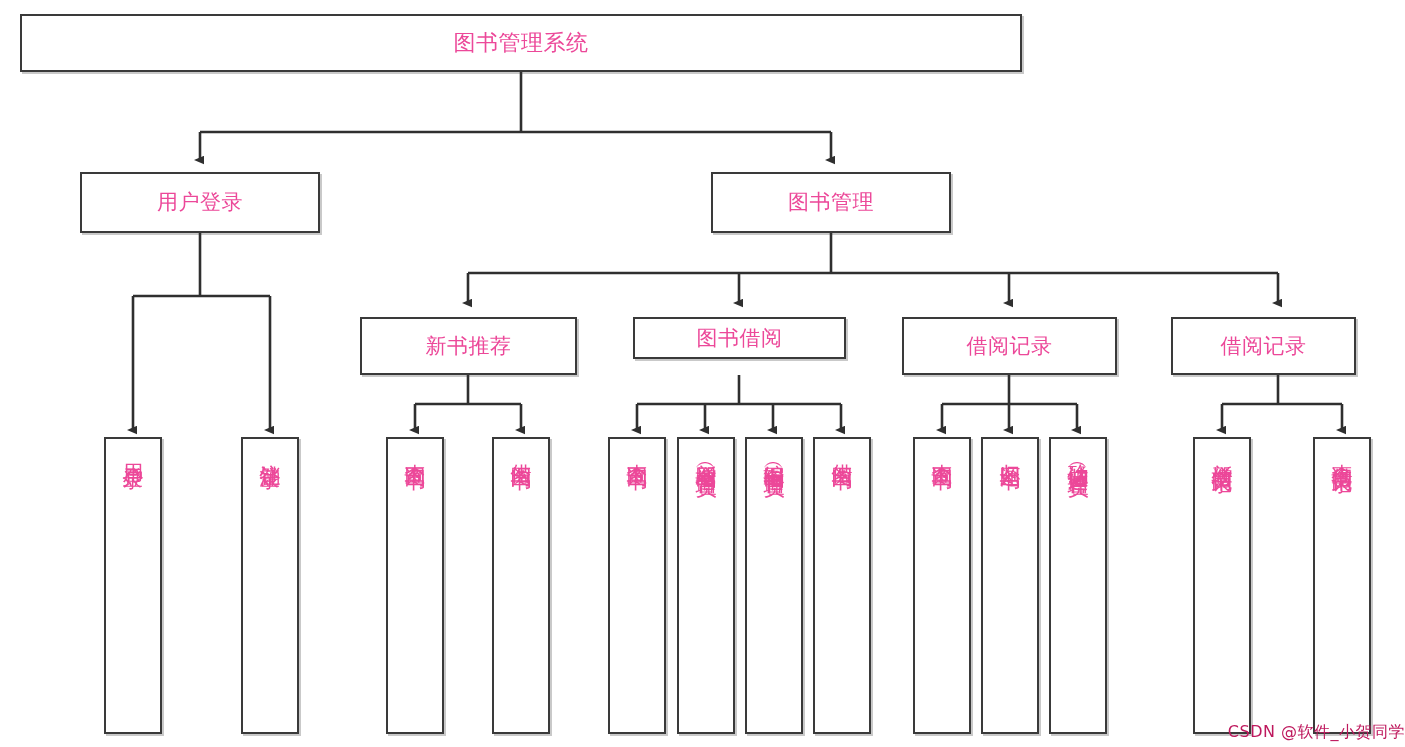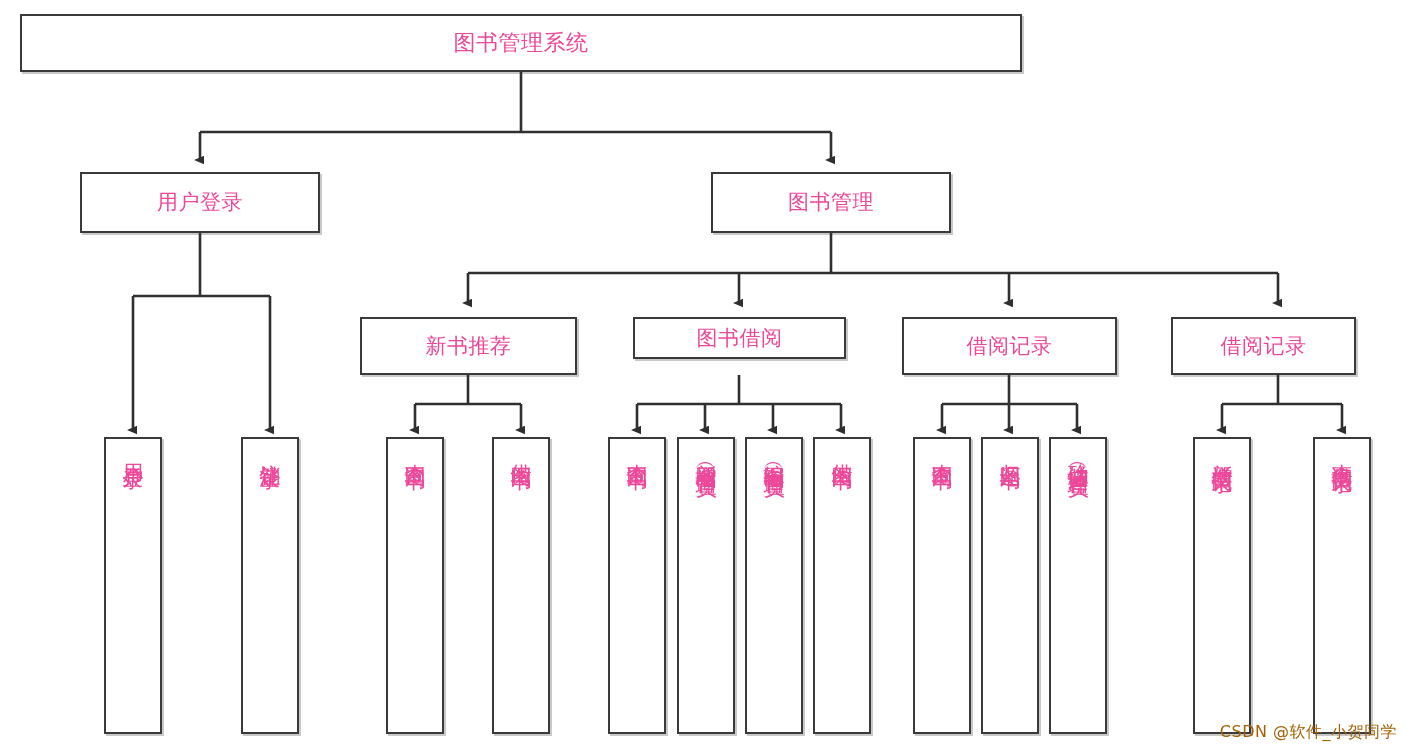--- a/index.html
+++ b/index.html
@@ -61,24 +61,24 @@
     text-orientation: upright;
     font-size: 21px;
     line-height: 1.05;
     letter-spacing: 2px;
     white-space: nowrap;
     height: auto;
     max-height: 278px;
   }
   #watermark {
     position: absolute;
-    right: 8px;
+    right: 0;
     bottom: 4px;
     font-size: 16px;
-    color: #a16207;
+    color: #be185d;
     letter-spacing: 0.5px;
     z-index: 5;
     white-space: nowrap;
     font-family: "DejaVu Sans", "Liberation Sans", sans-serif;
   }
 </style>
 </head>
 <body>
 
 <div id="canvas">

